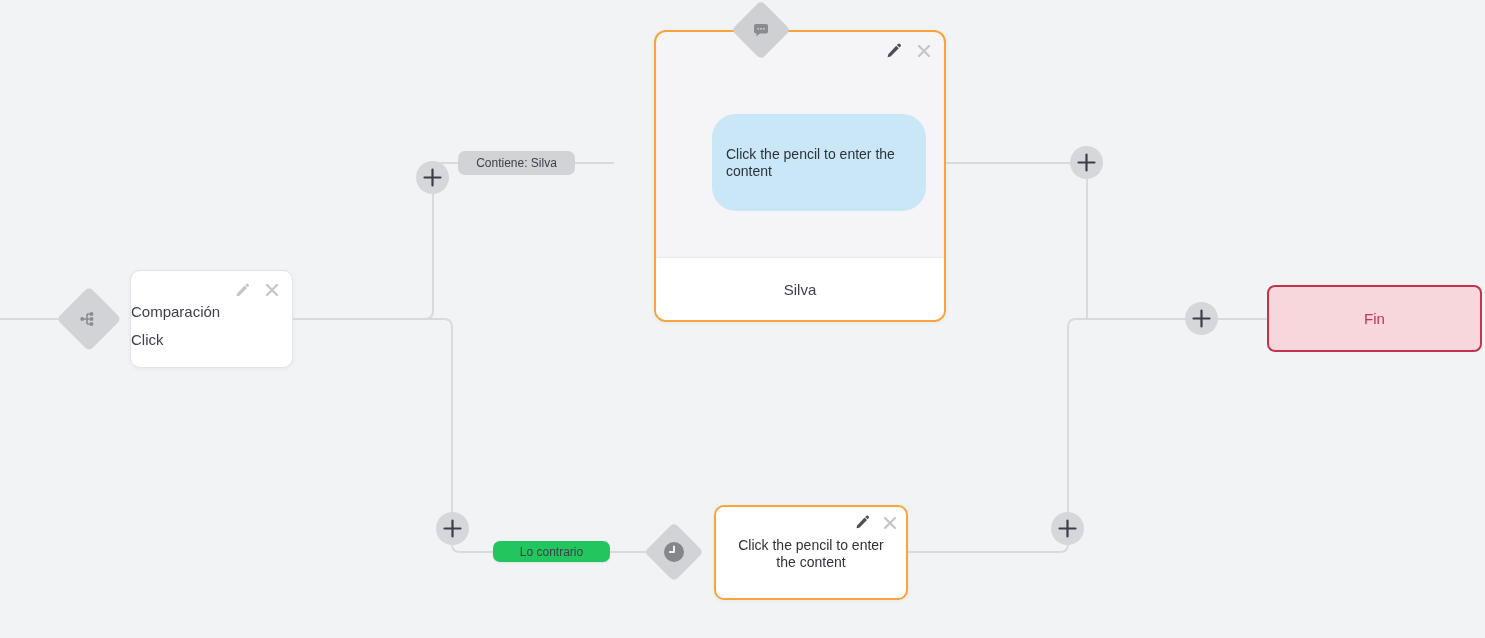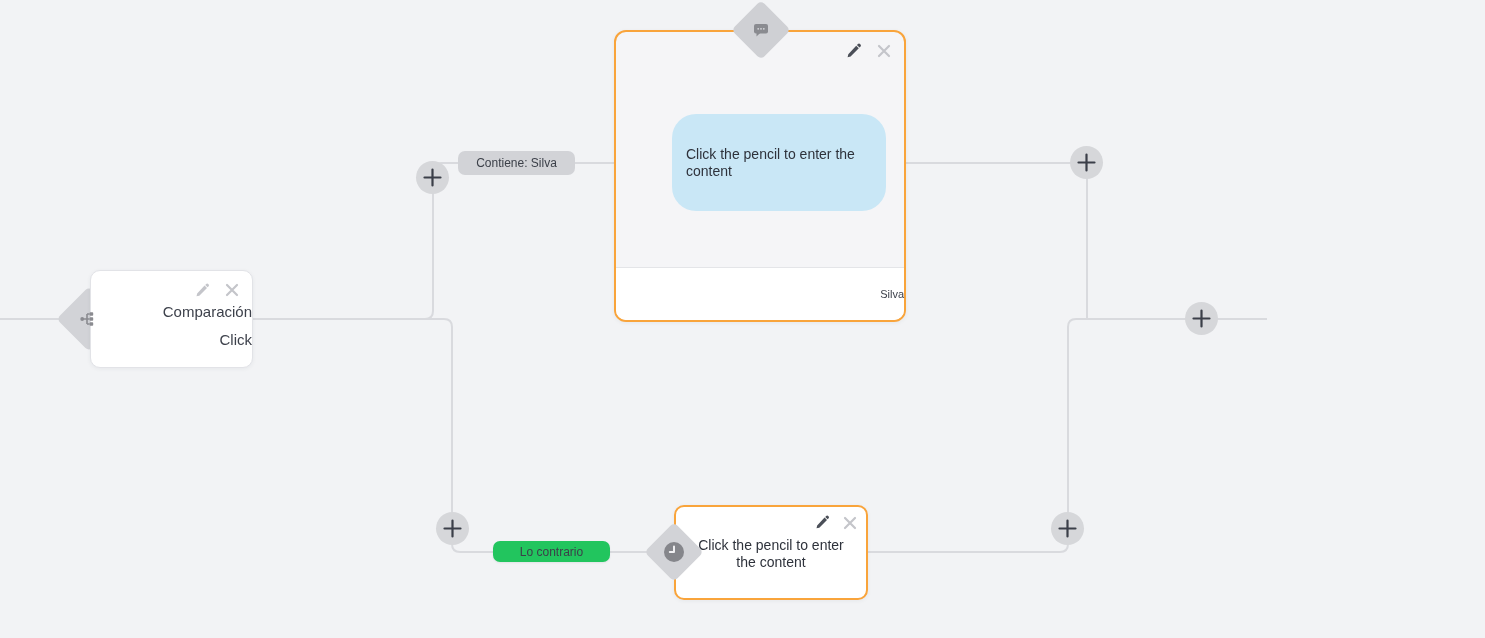--- a/index.html
+++ b/index.html
@@ -11,41 +11,41 @@
   svg.wires{position:absolute;left:0;top:0;z-index:1;}
   
   .diamond{
     position:absolute;background:#d2d3d7;border-radius:5px;
     transform:rotate(45deg);
   }
   .diamond.back{z-index:2;}
   .diamond.front{z-index:6;}
   .port-icon{position:absolute;z-index:7;}
   
-  .node{position:absolute;border-radius:10px;box-shadow:0 1px 4px rgba(40,44,60,.06);}
+  .node{position:absolute;border-radius:10px;box-shadow:0 1px 4px rgba(40,44,60,.06);margin-left:40px;}
   .node.white{background:#ffffff;border:1px solid #e2e3e7;z-index:4;}
   .node.orange{border:2px solid #f9a43b;z-index:4;}
   .node-tools{position:absolute;top:0;left:0;right:0;height:0;}
   .tool-btn{position:absolute;width:16px;height:16px;cursor:pointer;background:none;border:none;padding:0;}
   
-  .cond-body{display:flex;flex-direction:column;align-items:flex-end;justify-content:center;height:100%;gap:11px;padding-top:12px;}
+  .cond-body{display:flex;flex-direction:column;align-items:flex-start;justify-content:center;height:100%;gap:11px;padding-top:12px;}
   .cond-line{font-size:15px;color:#3d414b;}
   
   .msg-node{background:#f5f5f7;}
   .bubble{
     position:absolute;left:56px;top:82px;width:214px;height:97px;
     background:#c9e7f6;border-radius:24px;display:flex;align-items:center;
     padding:12px 14px;
   }
   .bubble-text{font-size:14px;line-height:1.18;color:#2e323b;}
   .msg-footer{
-    position:absolute;left:0;right:0;bottom:0;height:53px;background:#ffffff;
+    position:absolute;left:0;right:0;bottom:0;height:63px;background:#ffffff;
     border-top:1px solid #e4e5e8;border-radius:0 0 10px 10px;
-    display:flex;align-items:center;justify-content:flex-end;
-    font-size:11px;color:#3d414b;
+    display:flex;align-items:center;justify-content:center;
+    font-size:15px;color:#3d414b;
   }
   
   .small-node{background:#ffffff;}
   .small-text{
     margin-top:30px;padding:0 16px;text-align:center;
     font-size:14px;line-height:1.22;color:#2e323b;
   }
   
   .end-node{
     background:#f8d7dc;border:2px solid #c2344d;border-radius:8px;z-index:4;
@@ -157,20 +157,23 @@
     <div class="small-text">Click the pencil to enter the content</div>
   </div>
   <div class="diamond front" style="left:653px;top:531px;width:42px;height:42px;"></div>
   <span class="port-icon" style="left:663px;top:541px;">
     <svg width="22" height="22" viewBox="0 0 22 22">
       <circle cx="11" cy="11" r="10" fill="#85868b"></circle>
       <path d="M11 5.5 V11 H6.8" stroke="#f0f0f2" stroke-width="2" fill="none" stroke-linecap="round" stroke-linejoin="round"></path>
     </svg>
   </span>
 
+  <div class="end-node" style="left:1267px;top:285px;width:215px;height:67px;position:absolute;">
+    <span>Fin</span>
+  </div>
 
   <div class="pill gray" style="left:458px;top:151px;width:117px;height:24px;">
     <span>Contiene: Silva</span>
   </div>
   <div class="pill white" style="left:493px;top:541px;width:117px;height:21px;">
     <span>Lo contrario</span>
   </div>
 
   <button class="plus-btn" style="left:416px;top:161px;">
     <svg width="19" height="19" viewBox="0 0 19 19">

